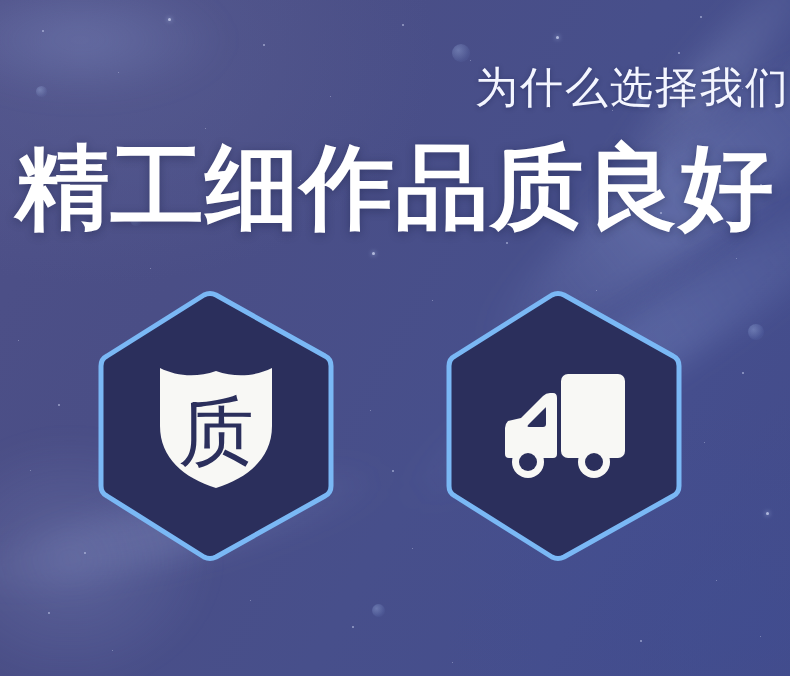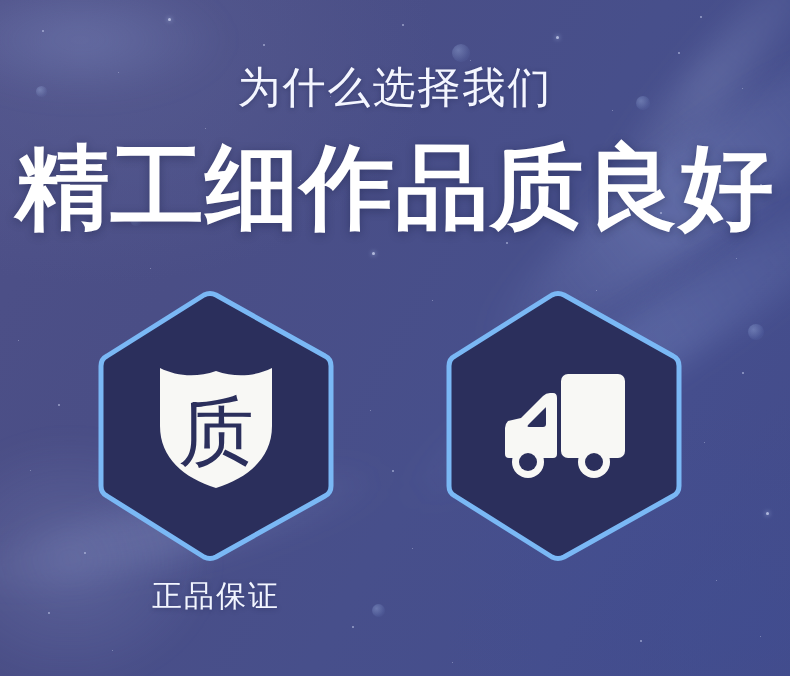--- a/index.html
+++ b/index.html
@@ -89,21 +89,21 @@
     background: radial-gradient(circle at 35% 35%, rgba(190,215,255,0.30), rgba(140,175,240,0.08) 65%, rgba(140,175,240,0) 100%);
     pointer-events: none;
   }
 
   
   .subtitle {
     position: absolute;
     top: 63px;
     left: 0;
     width: 790px;
-    text-align: center;
+    text-align: right;
     color: #f4f6ff;
     font-size: 43px;
     font-weight: 400;
     letter-spacing: 2px;
     line-height: 1.15;
     text-shadow: 0 1px 5px rgba(20,25,60,.35);
     white-space: nowrap;
   }
   .headline {
     position: absolute;
@@ -252,21 +252,20 @@
                 <path d="M4 6 C20 14 40 16 60 9 C80 16 100 14 116 6 L116 64 C116 96 92 116 60 126 C28 116 4 96 4 64 Z"></path>
               </clipPath>
             </defs>
             <path d="M4 6 C20 14 40 16 60 9 C80 16 100 14 116 6 L116 64 C116 96 92 116 60 126 C28 116 4 96 4 64 Z" fill="#f8f8f5"></path>
             <g clip-path="url(#shieldClip)">
               <text x="60" y="96" text-anchor="middle" font-family="'DejaVu Sans','Liberation Sans',sans-serif" font-size="76" font-weight="400" fill="#2b2f5c">质</text>
             </g>
           </svg>
         </div>
       </div>
-      <div class="badge-caption">正品保证</div>
     </div>
 
     <div class="badge badge-2">
       <div class="hex-wrap">
         <svg width="244" height="276" viewBox="0 0 244 276" aria-hidden="true">
           <path d="M122 7 L231 68 Q237 71 237 78 L237 198 Q237 205 231 208 L122 269 Q116 272 110 269 L13 208 Q7 205 7 198 L7 78 Q7 71 13 68 L110 7 Q116 4 122 7 Z" fill="#2b2f5c" stroke="#7ab8f5" stroke-width="5" stroke-linejoin="round"></path>
         </svg>
         <div class="hex-icon">
           <svg width="130" height="112" viewBox="0 0 130 112">
 

